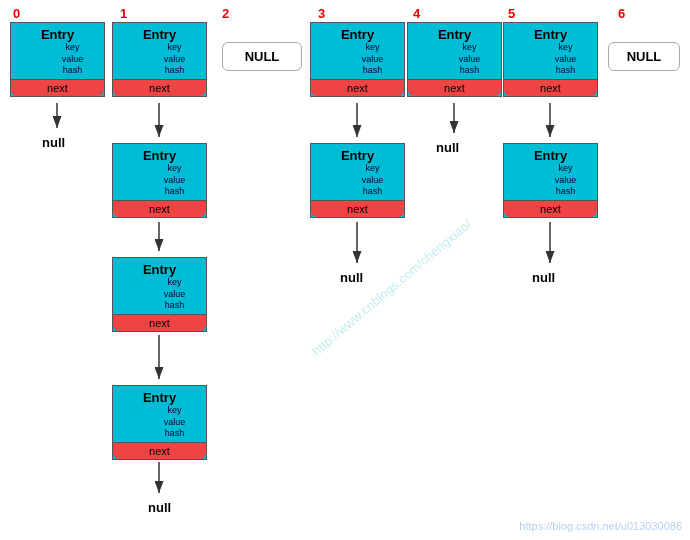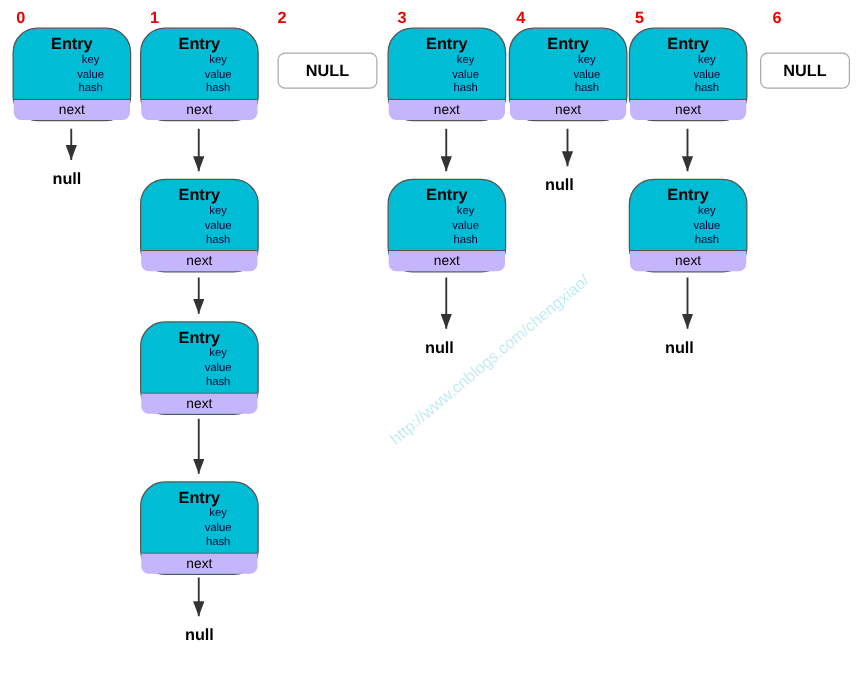--- a/index.html
+++ b/index.html
@@ -20,21 +20,21 @@
       position: absolute;
       top: 6px;
       color: #e00;
       font-size: 13px;
       font-weight: bold;
     }
     .entry-box {
       position: absolute;
       background: #00bcd4;
       border: 1.5px solid #555;
-      border-radius: 20px;
+      border-radius: 0;
       display: flex;
       flex-direction: column;
       align-items: center;
       overflow: visible;
     }
     .entry-top {
       padding: 4px 8px 2px 8px;
       text-align: center;
     }
     .entry-title {
@@ -43,21 +43,21 @@
       color: #000;
     }
     .entry-fields {
       font-size: 9px;
       color: #003;
       line-height: 1.3;
       text-align: center;
       margin-left: 30px;
     }
     .entry-next {
-      background: #c4b5fd;
+      background: #ef4444;
       border-top: 1.5px solid #555;
       border-radius: 0 0 6px 6px;
       width: 100%;
       text-align: center;
       font-size: 11px;
       padding: 2px 0;
       color: #000;
     }
     .null-box {
       position: absolute;
@@ -202,20 +202,21 @@
     <div class="entry-top">
       <div class="entry-title">Entry</div>
       <div class="entry-fields">key<br>value<br>hash</div>
     </div>
     <div class="entry-next">next</div>
   </div>
 
   <span class="null-label" style="left:148px; top:500px;">null</span>
 
   <div class="watermark" style="left:290px; top:280px; font-size:13px;">http://www.cnblogs.com/chengxiao/</div>
+  <div class="watermark2" style="right:8px; bottom:8px;">https://blog.csdn.net/u013030086</div>
 
   <svg class="arrows">
     <defs>
       <marker id="arrowhead" markerWidth="8" markerHeight="6" refX="8" refY="3" orient="auto">
         <polygon points="0 0, 8 3, 0 6" fill="#333"></polygon>
       </marker>
     </defs>
 
     <line x1="57" y1="103" x2="57" y2="128" stroke="#333" stroke-width="1.5" marker-end="url(#arrowhead)"></line>
 

